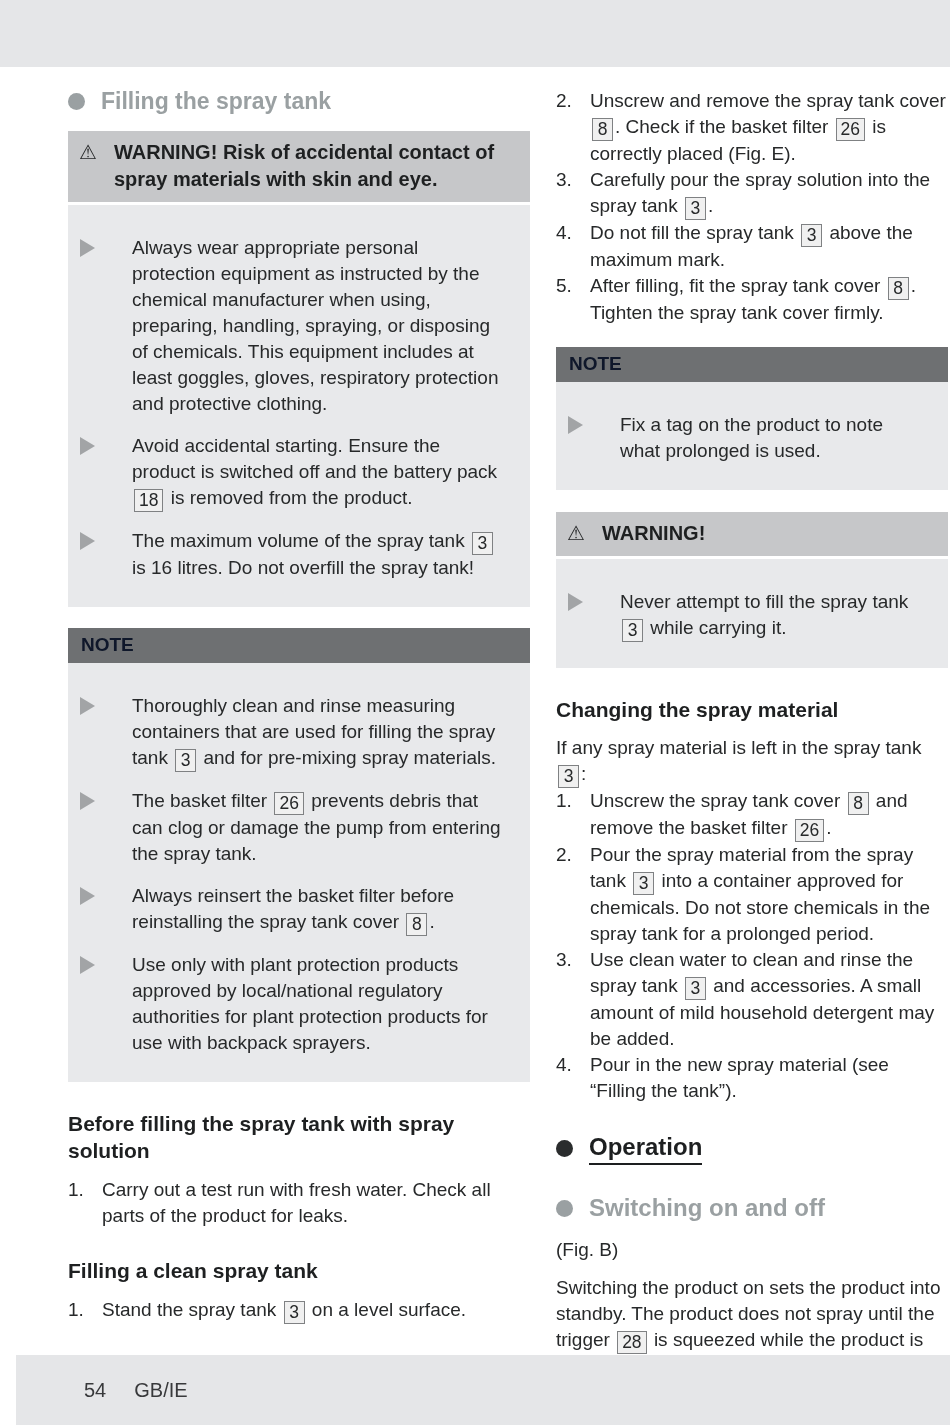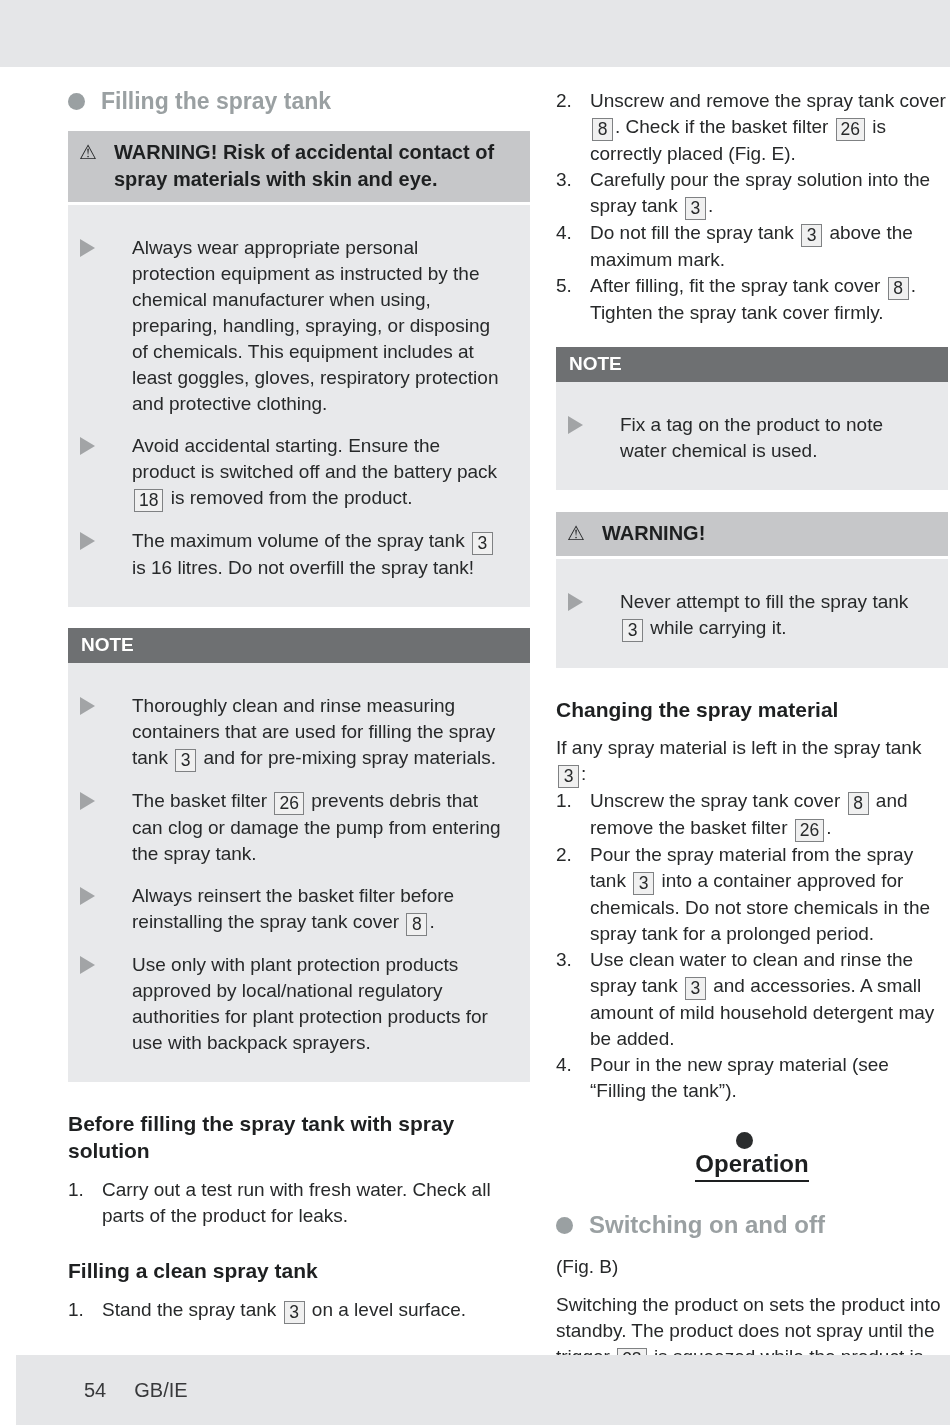--- a/index.html
+++ b/index.html
@@ -29,36 +29,36 @@
   .warn-icon{position:absolute;left:11px;top:8px;font-size:20px;line-height:27px;font-weight:bold;color:#1e2021;}
 
   .box-body{background:#e8e9eb;padding:14px 8px 10px 0;}
   .box-body.gapped{margin-top:3px;}
   .bullet-item{position:relative;padding-left:48px;margin-bottom:14px;}
   .bullet-item:last-child{margin-bottom:0;}
   .bullet-item p{margin:16px;}
   .tri{position:absolute;left:12px;top:4px;width:0;height:0;
     border-left:15px solid #a2a4a6;border-top:9px solid transparent;border-bottom:9px solid transparent;}
 
-  .note-header{background:#6e7072;color:#ffffff;font-weight:bold;font-size:19px;
+  .note-header{background:#6e7072;color:#0f172a;font-weight:bold;font-size:19px;
     padding:4px 13px 5px;margin-top:21px;}
   .mt22{margin-top:22px;}
 
   h3.sub{font-size:21px;line-height:27px;font-weight:bold;color:#1e2021;margin:28px 0 0;}
   .steps{margin-top:13px;}
   .step{display:flex;}
   .step .num{width:34px;flex:none;}
   .step .txt{flex:1;margin:0;}
 
   .intro{margin:12px 0 0;}
   .para{margin:12px 0 0;}
   .fig{margin:14px 0 0;}
 
   .op-heading{display:flex;align-items:center;font-size:24px;line-height:30px;
-    font-weight:bold;color:#1d1f20;margin:28px 0 0;flex-direction:column;}
+    font-weight:bold;color:#1d1f20;margin:28px 0 0;}
   .op-heading .label{border-bottom:2.5px solid #1d1f20;padding-bottom:1px;}
   .sw-heading{display:flex;align-items:center;font-size:24px;line-height:30px;
     font-weight:bold;color:#9aa0a2;margin:28px 0 0;}
 
   .check-item{position:relative;padding-left:34px;margin-top:8px;}
   .check-item p{margin:0;}
   .checkbox{position:absolute;left:2px;top:6px;width:12px;height:12px;
     border:2px solid #56585a;background:transparent;}
 
   .ref{display:inline-block;border:1.5px solid #7f8183;background:#f0f0f0;
@@ -159,21 +159,21 @@
         <p class="txt">After filling, fit the spray tank cover <span class="ref">8</span>. Tighten the spray tank cover firmly.</p>
       </div>
     </div>
 
     <div class="note-header">
       <span>NOTE</span>
     </div>
     <div class="box-body">
       <div class="bullet-item">
         <span class="tri"></span>
-        <p>Fix a tag on the product to note water chemical is used.</p>
+        <p>Fix a tag on the product to note what prolonged is used.</p>
       </div>
     </div>
 
     <div class="warn-header mt22">
       <span class="warn-icon">⚠</span>
       <p>WARNING!</p>
     </div>
     <div class="box-body gapped">
       <div class="bullet-item">
         <span class="tri"></span>

